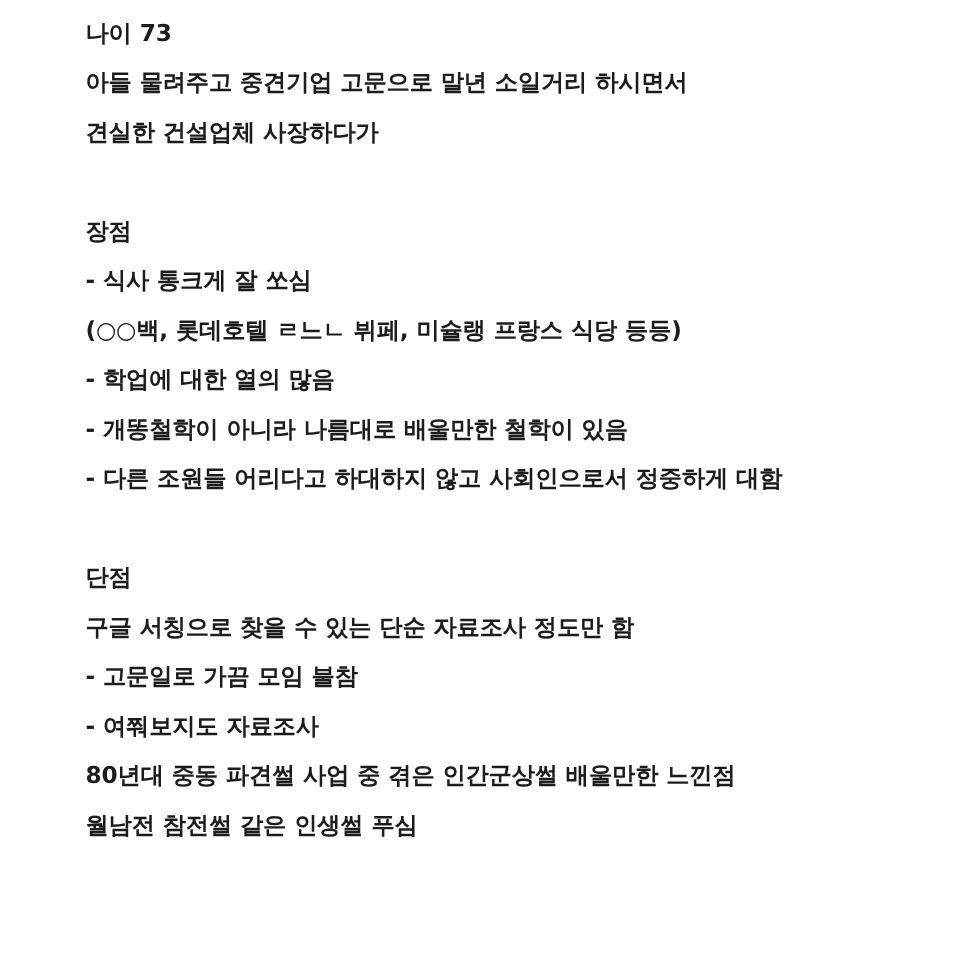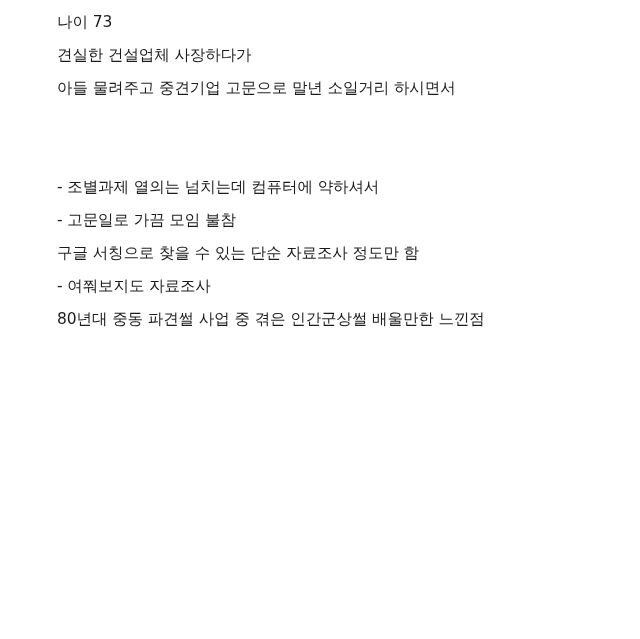--- a/index.html
+++ b/index.html
@@ -14,51 +14,61 @@
     color: #1b1b1b;
     overflow: hidden;
   }
   .page {
     position: relative;
     width: 640px;
     height: 639px;
     background: #ffffff;
     box-sizing: border-box;
     padding: 6px 30px 0 57px;
+    font-weight: bold;
   }
   .line {
     font-size: 15.5px;
     line-height: 33px;
     white-space: pre;
     letter-spacing: -0.1px;
     color: #1c1c1c;
   }
   .spacer {
     height: 33px;
   }
 </style>
 </head>
 <body>
 
 <div class="page">
 
   <div>
     <div class="line">나이 73</div>
+    <div class="line">아들 물려주고 중견기업 고문으로 말년 소일거리 하시면서</div>
     <div class="line">견실한 건설업체 사장하다가</div>
-    <div class="line">아들 물려주고 중견기업 고문으로 말년 소일거리 하시면서</div>
   </div>
 
   <div class="spacer"></div>
 
+  <div>
+    <div class="line">장점</div>
+    <div class="line">- 식사 통크게 잘 쏘심</div>
+    <div class="line">(○○백, 롯데호텔 ㄹ느ㄴ 뷔페, 미슐랭 프랑스 식당 등등)</div>
+    <div class="line">- 학업에 대한 열의 많음</div>
+    <div class="line">- 개똥철학이 아니라 나름대로 배울만한 철학이 있음</div>
+    <div class="line">- 다른 조원들 어리다고 하대하지 않고 사회인으로서 정중하게 대함</div>
+  </div>
 
   <div class="spacer"></div>
 
   <div>
-    <div class="line">- 조별과제 열의는 넘치는데 컴퓨터에 약하셔서</div>
+    <div class="line">단점</div>
+    <div class="line">구글 서칭으로 찾을 수 있는 단순 자료조사 정도만 함</div>
     <div class="line">- 고문일로 가끔 모임 불참</div>
-    <div class="line">구글 서칭으로 찾을 수 있는 단순 자료조사 정도만 함</div>
     <div class="line">- 여쭤보지도 자료조사</div>
     <div class="line">80년대 중동 파견썰 사업 중 겪은 인간군상썰 배울만한 느낀점</div>
+    <div class="line">월남전 참전썰 같은 인생썰 푸심</div>
   </div>
 
   <div class="spacer"></div>
 
 </div>
 
 </body></html>

